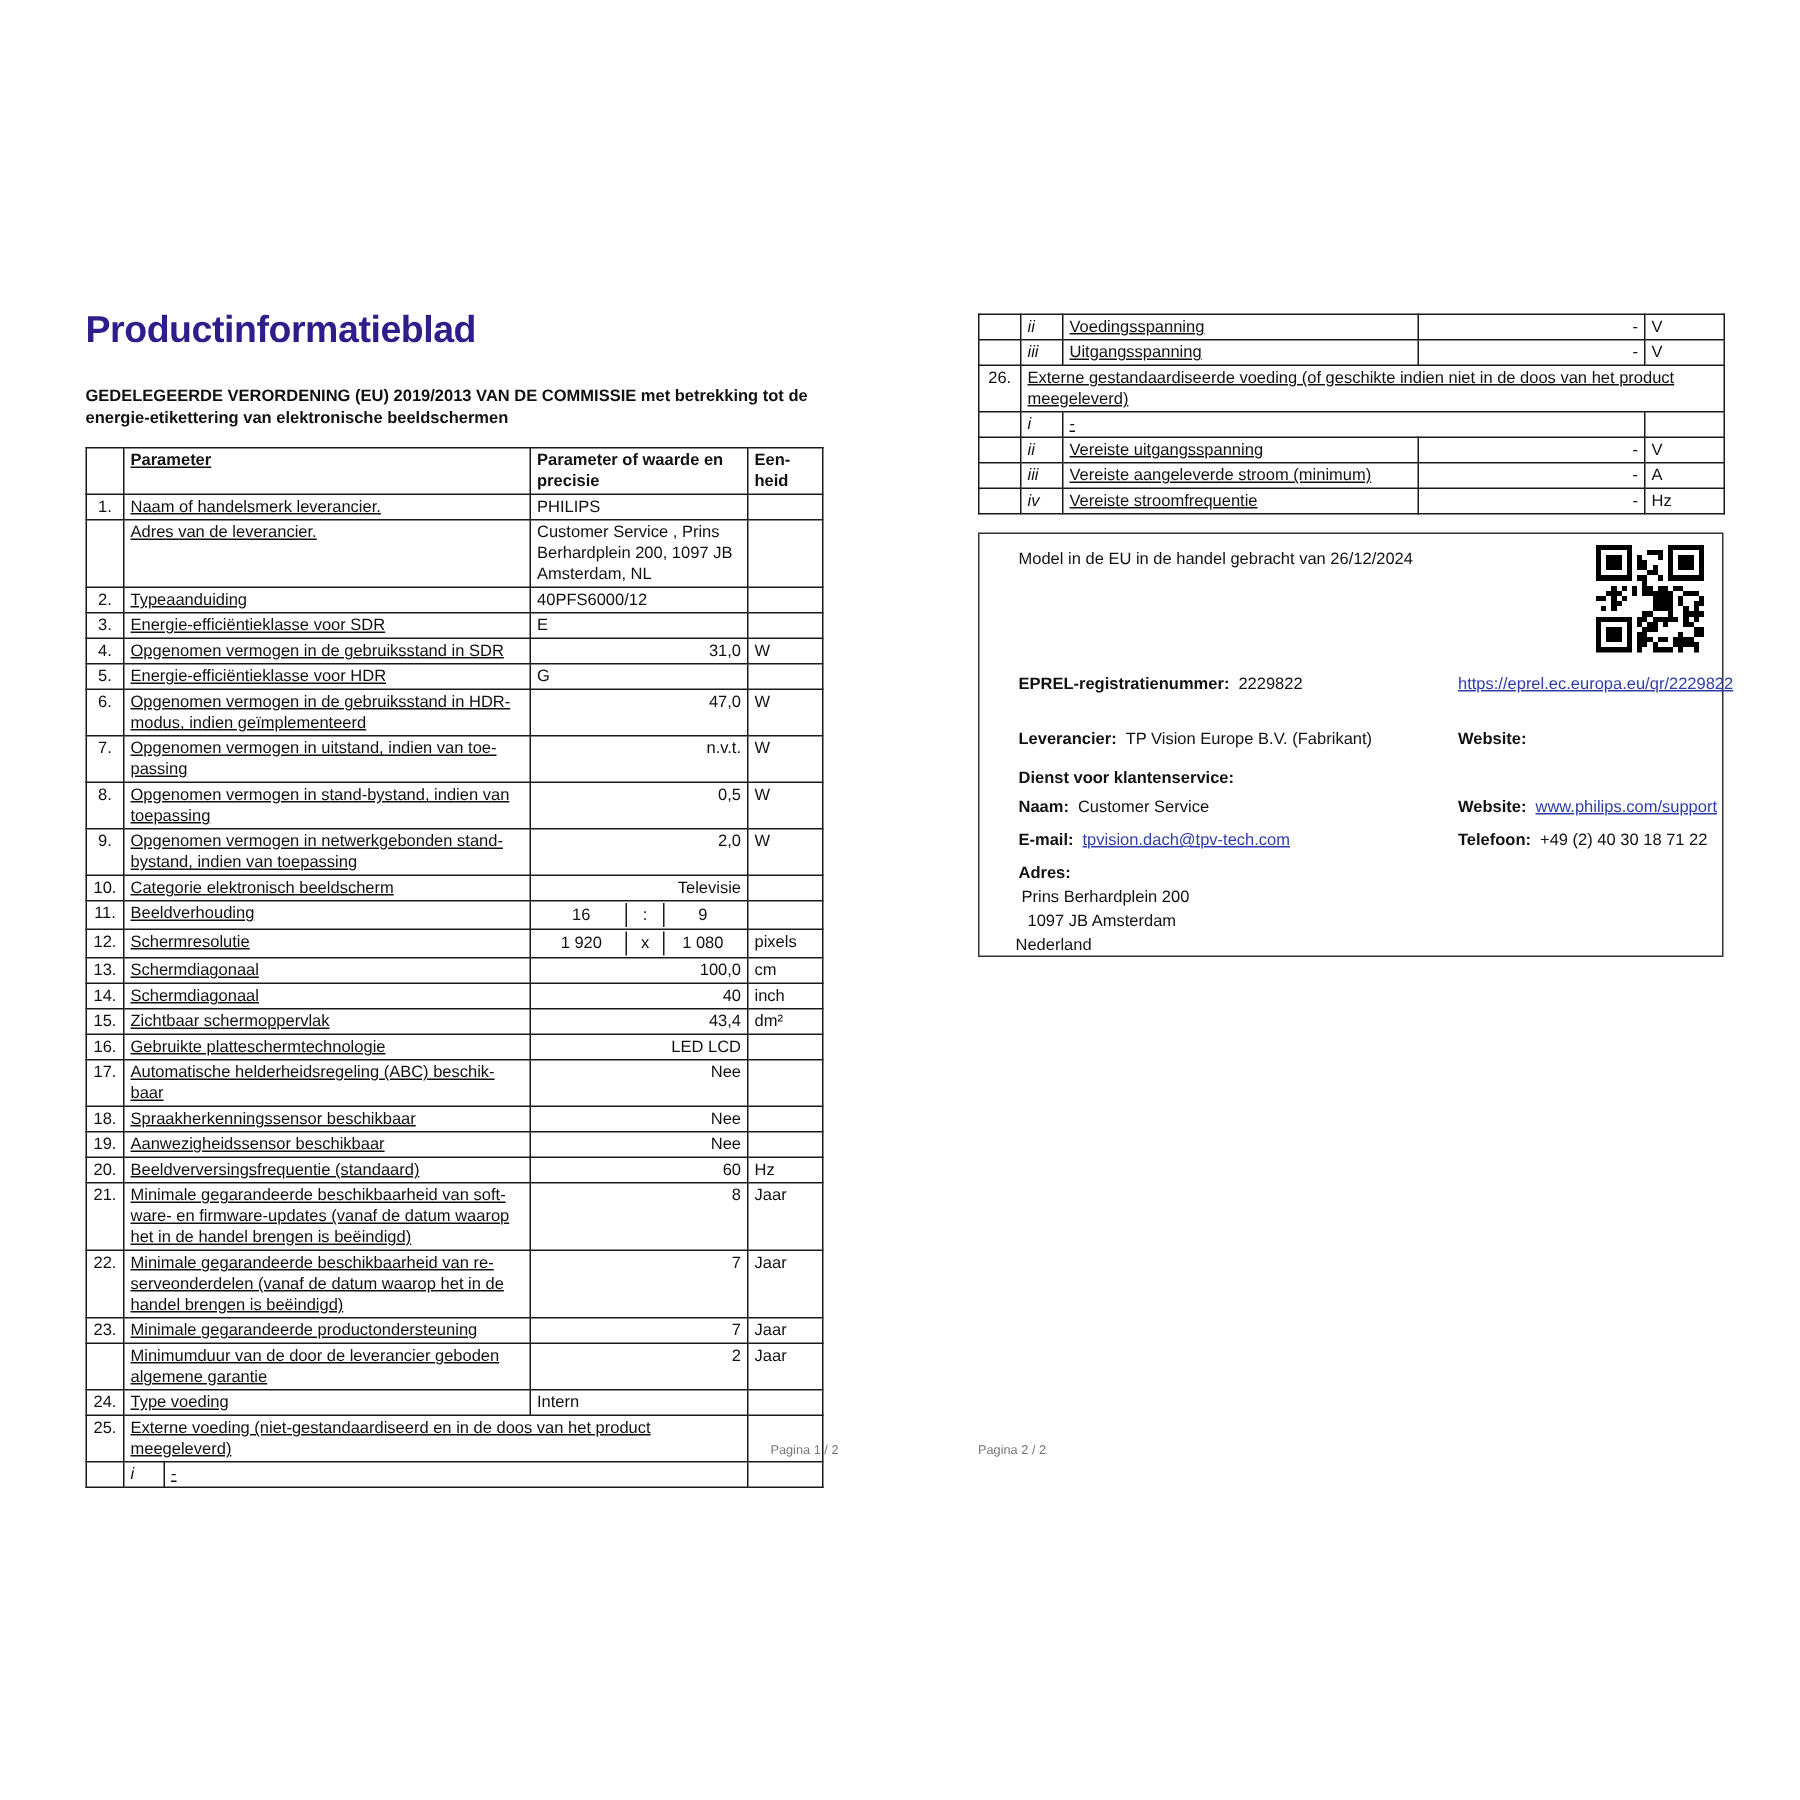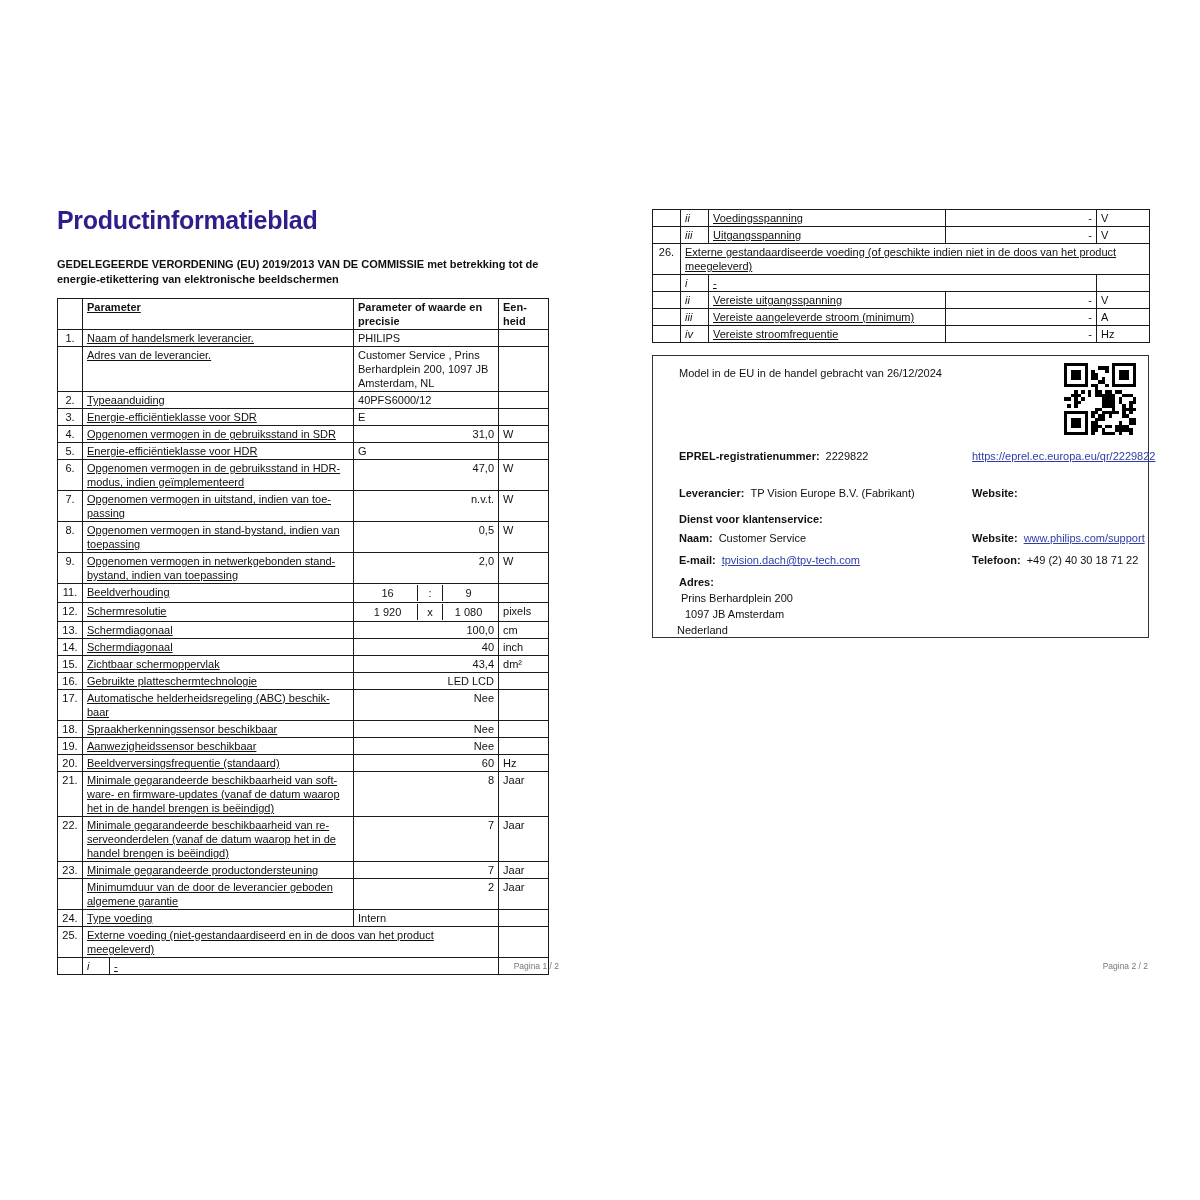--- a/index.html
+++ b/index.html
@@ -37,21 +37,21 @@
   .info .ln{position:absolute;line-height:14px;white-space:nowrap;padding-left:16px;}
   .info .wrapln{white-space:normal;}
   .b{font-weight:bold;margin-right:6px;}
   .link{color:#2e3da8;text-decoration:underline;cursor:pointer;}
   .linkwrap{display:inline-block;width:190px;word-break:break-all;white-space:normal;line-height:15px;}
   .qr{position:absolute;top:7px;right:12px;width:72px;height:72px;}
 
   
   .footer{position:absolute;font-size:8.5px;color:#777;}
   .f1{left:69px;top:961px;width:490px;text-align:right;}
-  .f2{left:652px;top:961px;width:496px;text-align:right;}
+  .f2{left:652px;top:961px;width:496px;}
 </style>
 </head>
 <body>
 
 <div class="canvas">
 
   <div class="page1">
     <h1 class="title">Productinformatieblad</h1>
     <div class="subtitle">GEDELEGEERDE VERORDENING (EU) 2019/2013 VAN DE COMMISSIE met betrekking tot de energie-etikettering van elektronische beeldschermen</div>
     <table class="spec">
@@ -121,20 +121,26 @@
             <td class="num">8.</td>
             <td class="lab" colspan="2">Opgenomen vermogen in stand-bystand, indien van toepassing</td>
             <td class="vr">0,5</td>
             <td class="unit">W</td>
           </tr>
           <tr>
             <td class="num">9.</td>
             <td class="lab" colspan="2">Opgenomen vermogen in netwerkgebonden stand-bystand, indien van toepassing</td>
             <td class="vr">2,0</td>
             <td class="unit">W</td>
+          </tr>
+          <tr>
+            <td class="num">10.</td>
+            <td class="lab" colspan="2">Categorie elektronisch beeldscherm</td>
+            <td class="vr">Televisie</td>
+            <td class="unit"></td>
           </tr>
           <tr>
             <td class="num">11.</td>
             <td class="lab" colspan="2">Beeldverhouding</td>
             <td class="splitcell">
               <div class="flexsplit">
                 <span class="sp sp0">16</span>
                 <span class="sp sp1">:</span>
                 <span class="sp sp2">9</span>
               </div>

